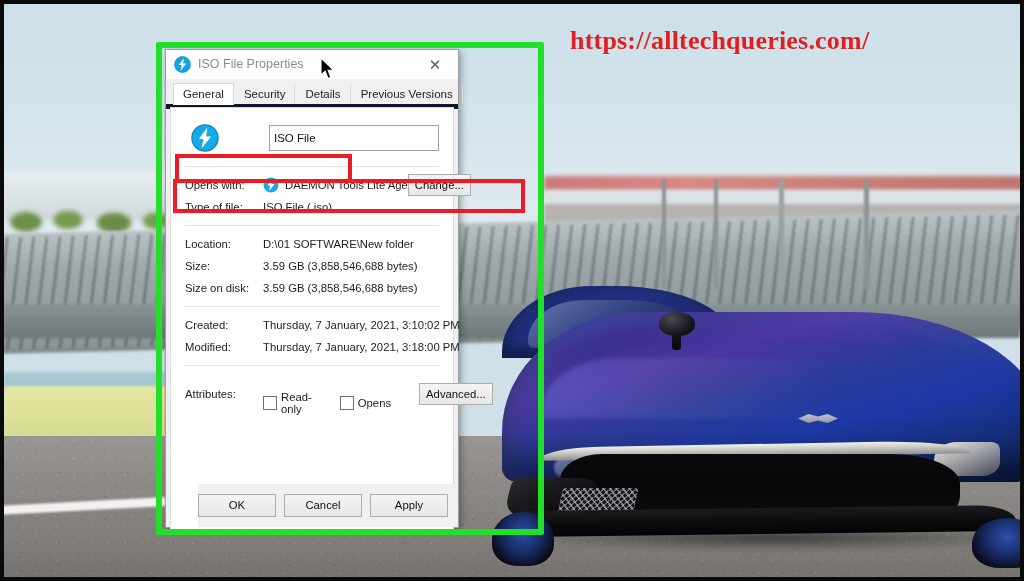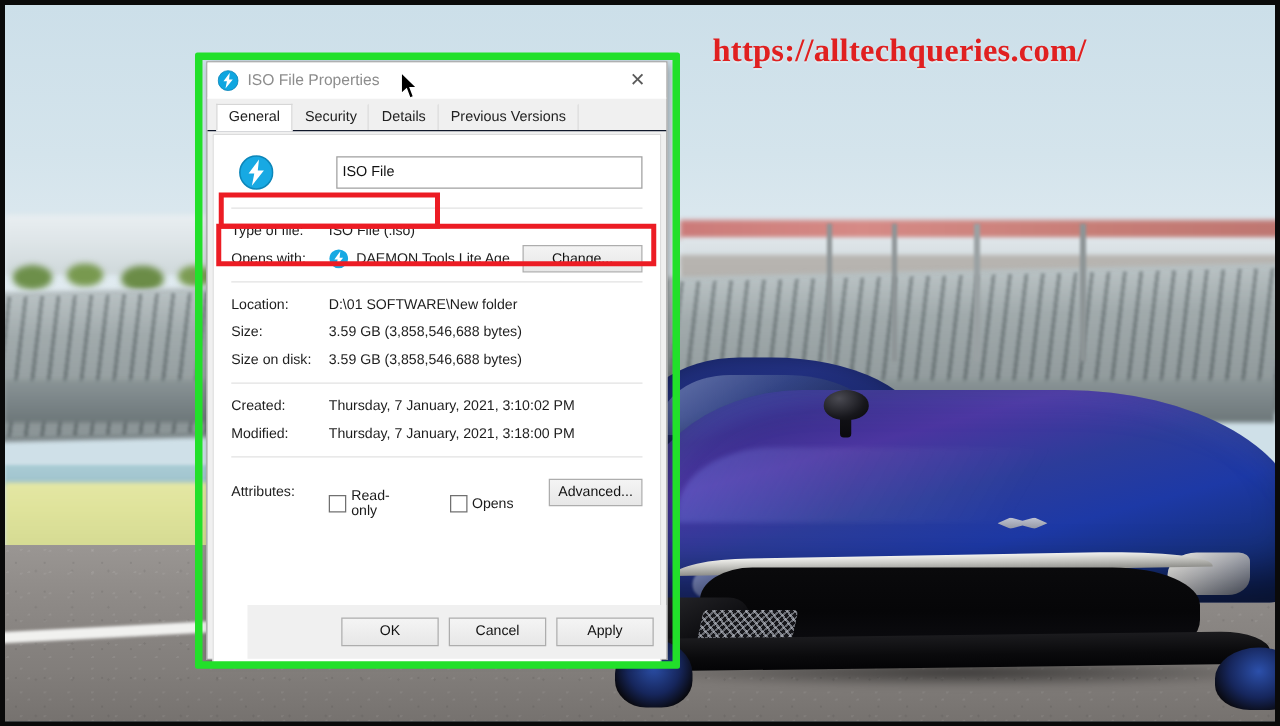--- a/index.html
+++ b/index.html
@@ -232,21 +232,21 @@
     position: absolute; left: 152px; top: 38px; width: 388px; height: 493px;
     border: 6px solid #22e02a;
     box-sizing: border-box;
     border-radius: 2px;
     pointer-events: none;
     z-index: 40;
   }
 
   
   .dialog {
-    position: absolute; left: 161px; top: 45px; width: 369px; height: 479px;
+    position: absolute; left: 161px; top: 45px; width: 294px; height: 479px;
     background: #f0f0f0;
     border: 1px solid #9e9e9e;
     box-sizing: border-box;
     box-shadow: 2px 2px 7px rgba(0,0,0,.35);
     z-index: 20;
     font-size: 11.5px;
     color: #1a1a1a;
   }
   .titlebar {
     height: 28px; background: #ffffff;
@@ -261,21 +261,21 @@
   }
   .close-btn {
     width: 42px; height: 27px; display: flex; align-items: center; justify-content: center;
     color: #5a5a5a; font-size: 15px; line-height: 1;
   }
 
   .tabstrip {
     display: flex; align-items: flex-end; height: 22px;
     padding: 3px 0 0 7px;
     background: #f0f0f0;
-    border-bottom: 1px solid #0f172a;
+    border-bottom: 5px solid #0f172a;
   }
   .tab {
     padding: 3px 9px 3px 9px;
     font-size: 11.5px; color: #222;
     border: 1px solid transparent;
     border-bottom: none;
     white-space: nowrap;
     line-height: 14px;
   }
   .tab.active {
@@ -425,34 +425,34 @@
             <circle cx="16" cy="16" r="15" fill="none" stroke="#0d86b9" stroke-width="1.4"></circle>
             <path d="M18.5 4 L9 17 h5.2 L12 28 L23 14.2 h-5.6 Z" fill="#ffffff"></path>
           </svg>
         </span>
         <input class="filename-input" type="text" value="ISO File" style="">
       </div>
 
       <div class="hr"></div>
 
       <div class="inforow">
-        <span class="infolabel">Type of file:</span>
-        <span class="infoval">ISO File (.iso)</span>
-      </div>
-
-      <div class="inforow">
         <span class="infolabel">Opens with:</span>
         <span class="opens-icon">
           <svg viewBox="0 0 32 32" width="16" height="16">
             <circle cx="16" cy="16" r="15" fill="#17a9e3"></circle>
             <path d="M18.5 4 L9 17 h5.2 L12 28 L23 14.2 h-5.6 Z" fill="#ffffff"></path>
           </svg>
         </span>
         <span class="infoval">DAEMON Tools Lite Age</span>
         <span class="btn btn-change">Change...</span>
+      </div>
+
+      <div class="inforow">
+        <span class="infolabel">Type of file:</span>
+        <span class="infoval">ISO File (.iso)</span>
       </div>
 
       <div class="hr"></div>
 
       <div class="inforow">
         <span class="infolabel">Location:</span>
         <span class="infoval">D:\01 SOFTWARE\New folder</span>
       </div>
       <div class="inforow">
         <span class="infolabel">Size:</span>

